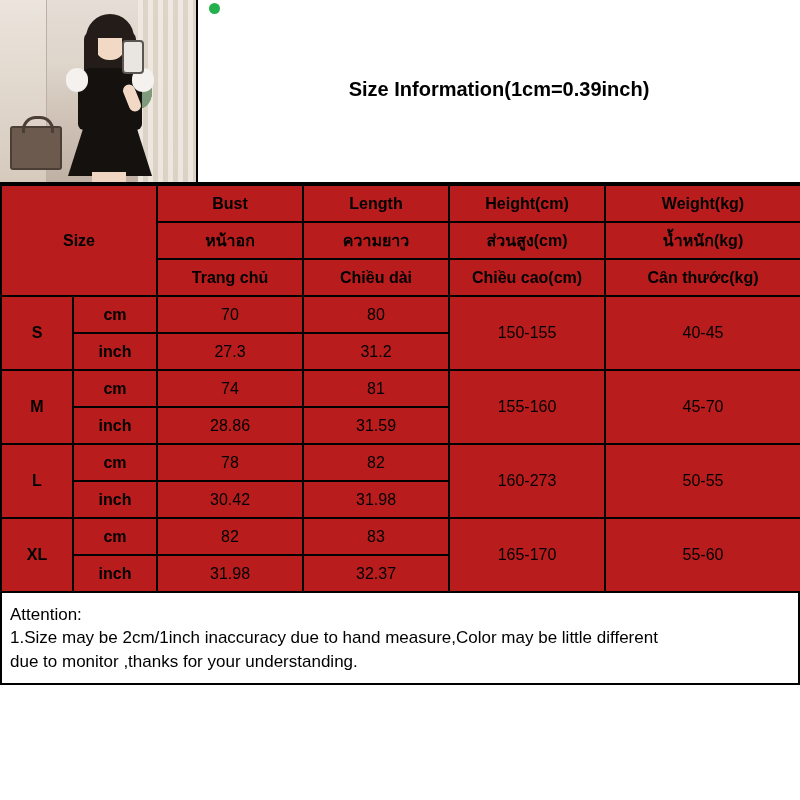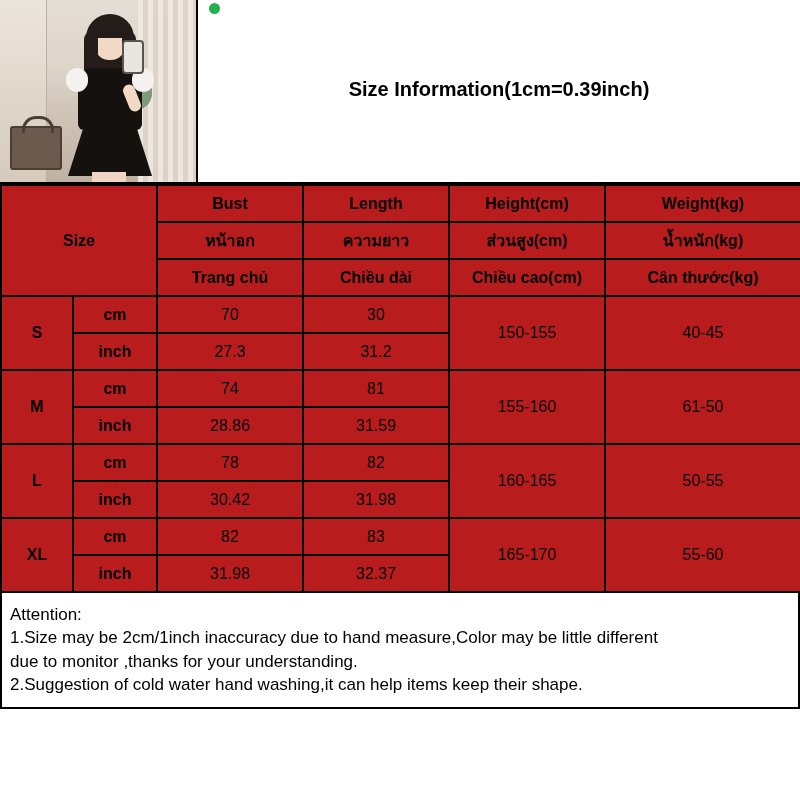--- a/index.html
+++ b/index.html
@@ -289,50 +289,50 @@
         <td class="hdr-sub">Trang chủ</td>
         <td class="hdr-sub">Chiều dài</td>
         <td class="hdr-sub">Chiều cao(cm)</td>
         <td class="hdr-sub">Cân thước(kg)</td>
       </tr>
 
       <tr>
         <td class="size-letter" rowspan="2">S</td>
         <td class="unit-cell">cm</td>
         <td class="val-cell">70</td>
-        <td class="val-cell">30</td>
+        <td class="val-cell">80</td>
         <td class="hw-cell" rowspan="2">150-155</td>
         <td class="hw-cell" rowspan="2">40-45</td>
       </tr>
       <tr>
         <td class="unit-cell">inch</td>
         <td class="val-cell">27.3</td>
         <td class="val-cell">31.2</td>
       </tr>
 
       <tr>
         <td class="size-letter" rowspan="2">M</td>
         <td class="unit-cell">cm</td>
         <td class="val-cell">74</td>
         <td class="val-cell">81</td>
         <td class="hw-cell" rowspan="2">155-160</td>
-        <td class="hw-cell" rowspan="2">61-50</td>
+        <td class="hw-cell" rowspan="2">45-70</td>
       </tr>
       <tr>
         <td class="unit-cell">inch</td>
         <td class="val-cell">28.86</td>
         <td class="val-cell">31.59</td>
       </tr>
 
       <tr>
         <td class="size-letter" rowspan="2">L</td>
         <td class="unit-cell">cm</td>
         <td class="val-cell">78</td>
         <td class="val-cell">82</td>
-        <td class="hw-cell" rowspan="2">160-165</td>
+        <td class="hw-cell" rowspan="2">160-273</td>
         <td class="hw-cell" rowspan="2">50-55</td>
       </tr>
       <tr>
         <td class="unit-cell">inch</td>
         <td class="val-cell">30.42</td>
         <td class="val-cell">31.98</td>
       </tr>
 
       <tr>
         <td class="size-letter" rowspan="2">XL</td>
@@ -347,16 +347,15 @@
         <td class="val-cell">31.98</td>
         <td class="val-cell">32.37</td>
       </tr>
     </tbody>
   </table>
 
   <div class="attention">
     <div class="att-title">Attention:</div>
     <div>1.Size may be 2cm/1inch inaccuracy due to hand measure,Color may be little different</div>
     <div>due to monitor ,thanks for your understanding.</div>
-    <div>2.Suggestion of cold water hand washing,it can help items keep their shape.</div>
   </div>
 
 </div>
 
 </body></html>

